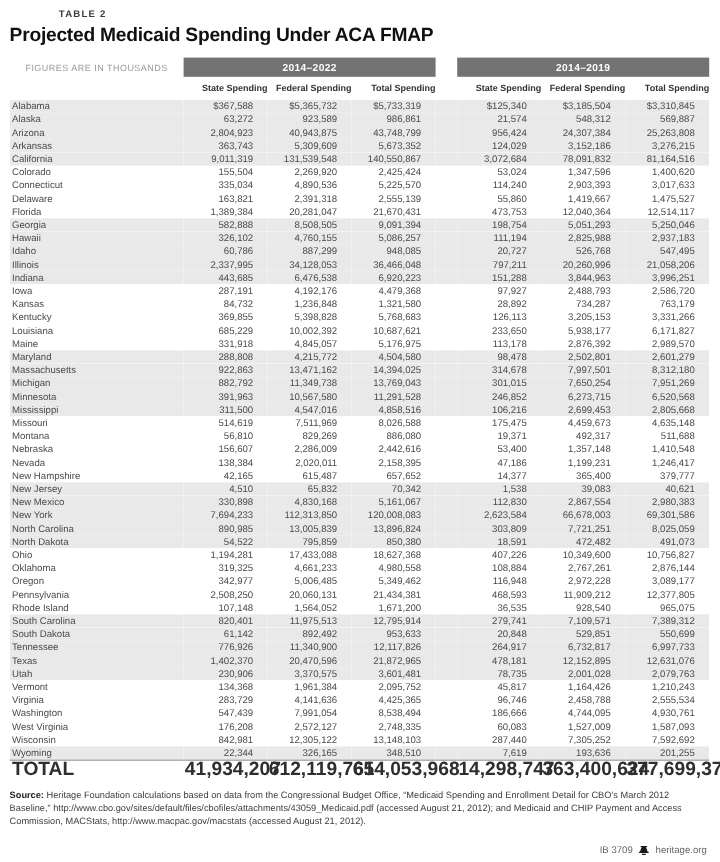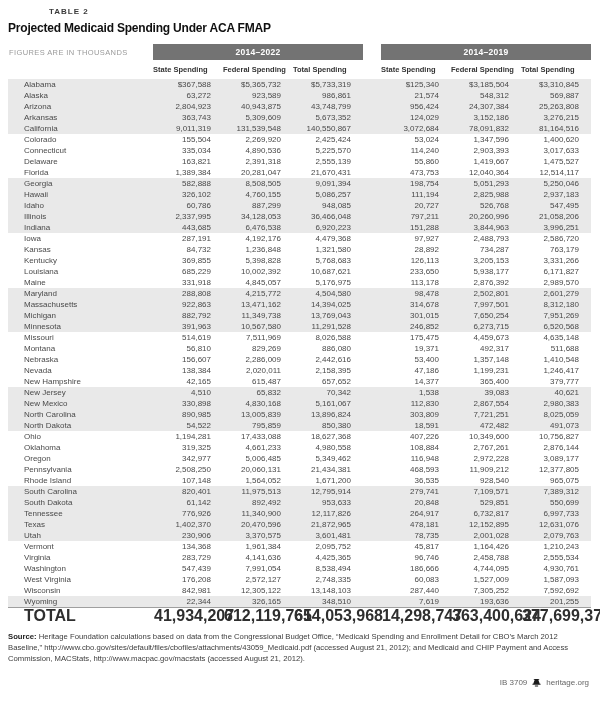--- a/index.html
+++ b/index.html
@@ -1,28 +1,28 @@
 <!DOCTYPE html>
 <html><head>
 <meta charset="utf-8">
 <style>
   html,body{margin:0;padding:0;background:#fff;}
   body{width:600px;height:718px;font-family:"Liberation Sans",sans-serif;color:#333;overflow:hidden;}
   .page{padding:7px 9px 0 8px;box-sizing:border-box;width:600px;}
   .table-label{font-size:8px;font-weight:bold;letter-spacing:1px;color:#3a3a3a;margin-left:41px;}
-  .title{font-size:12px;font-weight:bold;color:#101010;margin:5px 0 9px 0;letter-spacing:-0.2px;}
+  .title{font-size:16px;font-weight:bold;color:#101010;margin:5px 0 9px 0;letter-spacing:-0.2px;}
   table{border-collapse:collapse;table-layout:fixed;width:583px;}
   col.c-state{width:145px;}
   col.c-num{width:70px;}
   col.c-gap{width:18px;}
-  .figures-note{font-size:7.5px;color:#9a9a9a;letter-spacing:0.4px;vertical-align:middle;text-align:left;padding-left:1px;font-weight:normal;}
+  .figures-note{font-size:7.5px;color:#9a9a9a;letter-spacing:0.4px;vertical-align:middle;text-align:center;padding-left:1px;font-weight:normal;}
   .groupbar{background:#737373;color:#fff;font-size:8.5px;font-weight:bold;text-align:center;height:14px;letter-spacing:0.3px;}
-  .colhead th{font-size:7.5px;font-weight:bold;color:#333;text-align:left;padding:5px 0 5px 0;}
+  .colhead th{font-size:7.5px;font-weight:bold;color:#333;text-align:right;padding:5px 0 5px 0;}
   tbody td{font-size:8px;color:#4a4a4a;height:11px;padding:0;line-height:11px;white-space:nowrap;overflow:hidden;}
-  td.state{text-align:left;padding-left:16px;}
+  td.state{text-align:left;padding-left:2px;}
   td.num{text-align:right;padding-right:12px;}
   tr.band td{background:#e9e9e9;}
   tr.total-row td{font-weight:bold;color:#2e2e2e;border-top:1px solid #9f9f9f;height:13px;line-height:13px;}
   .source{margin-top:9px;font-size:7.7px;line-height:1.4;color:#3c3c3c;width:578px;}
   .source b{color:#222;}
   .footer{margin-top:14px;display:flex;justify-content:flex-end;align-items:center;gap:5px;font-size:8px;color:#666;padding-right:2px;}
   .logo-icon svg{display:block;}
 </style>
 </head>
 <body>
@@ -284,20 +284,30 @@
         <tr class="band">
           <td class="state">Minnesota</td>
           <td class="num">391,963</td>
           <td class="num">10,567,580</td>
           <td class="num">11,291,528</td>
           <td></td>
           <td class="num">246,852</td>
           <td class="num">6,273,715</td>
           <td class="num">6,520,568</td>
         </tr>
+        <tr class="band">
+          <td class="state">Mississippi</td>
+          <td class="num">311,500</td>
+          <td class="num">4,547,016</td>
+          <td class="num">4,858,516</td>
+          <td></td>
+          <td class="num">106,216</td>
+          <td class="num">2,699,453</td>
+          <td class="num">2,805,668</td>
+        </tr>
         <tr>
           <td class="state">Missouri</td>
           <td class="num">514,619</td>
           <td class="num">7,511,969</td>
           <td class="num">8,026,588</td>
           <td></td>
           <td class="num">175,475</td>
           <td class="num">4,459,673</td>
           <td class="num">4,635,148</td>
         </tr>
@@ -353,20 +363,30 @@
         </tr>
         <tr class="band">
           <td class="state">New Mexico</td>
           <td class="num">330,898</td>
           <td class="num">4,830,168</td>
           <td class="num">5,161,067</td>
           <td></td>
           <td class="num">112,830</td>
           <td class="num">2,867,554</td>
           <td class="num">2,980,383</td>
+        </tr>
+        <tr class="band">
+          <td class="state">New York</td>
+          <td class="num">7,694,233</td>
+          <td class="num">112,313,850</td>
+          <td class="num">120,008,083</td>
+          <td></td>
+          <td class="num">2,623,584</td>
+          <td class="num">66,678,003</td>
+          <td class="num">69,301,586</td>
         </tr>
         <tr class="band">
           <td class="state">North Carolina</td>
           <td class="num">890,985</td>
           <td class="num">13,005,839</td>
           <td class="num">13,896,824</td>
           <td></td>
           <td class="num">303,809</td>
           <td class="num">7,721,251</td>
           <td class="num">8,025,059</td>

